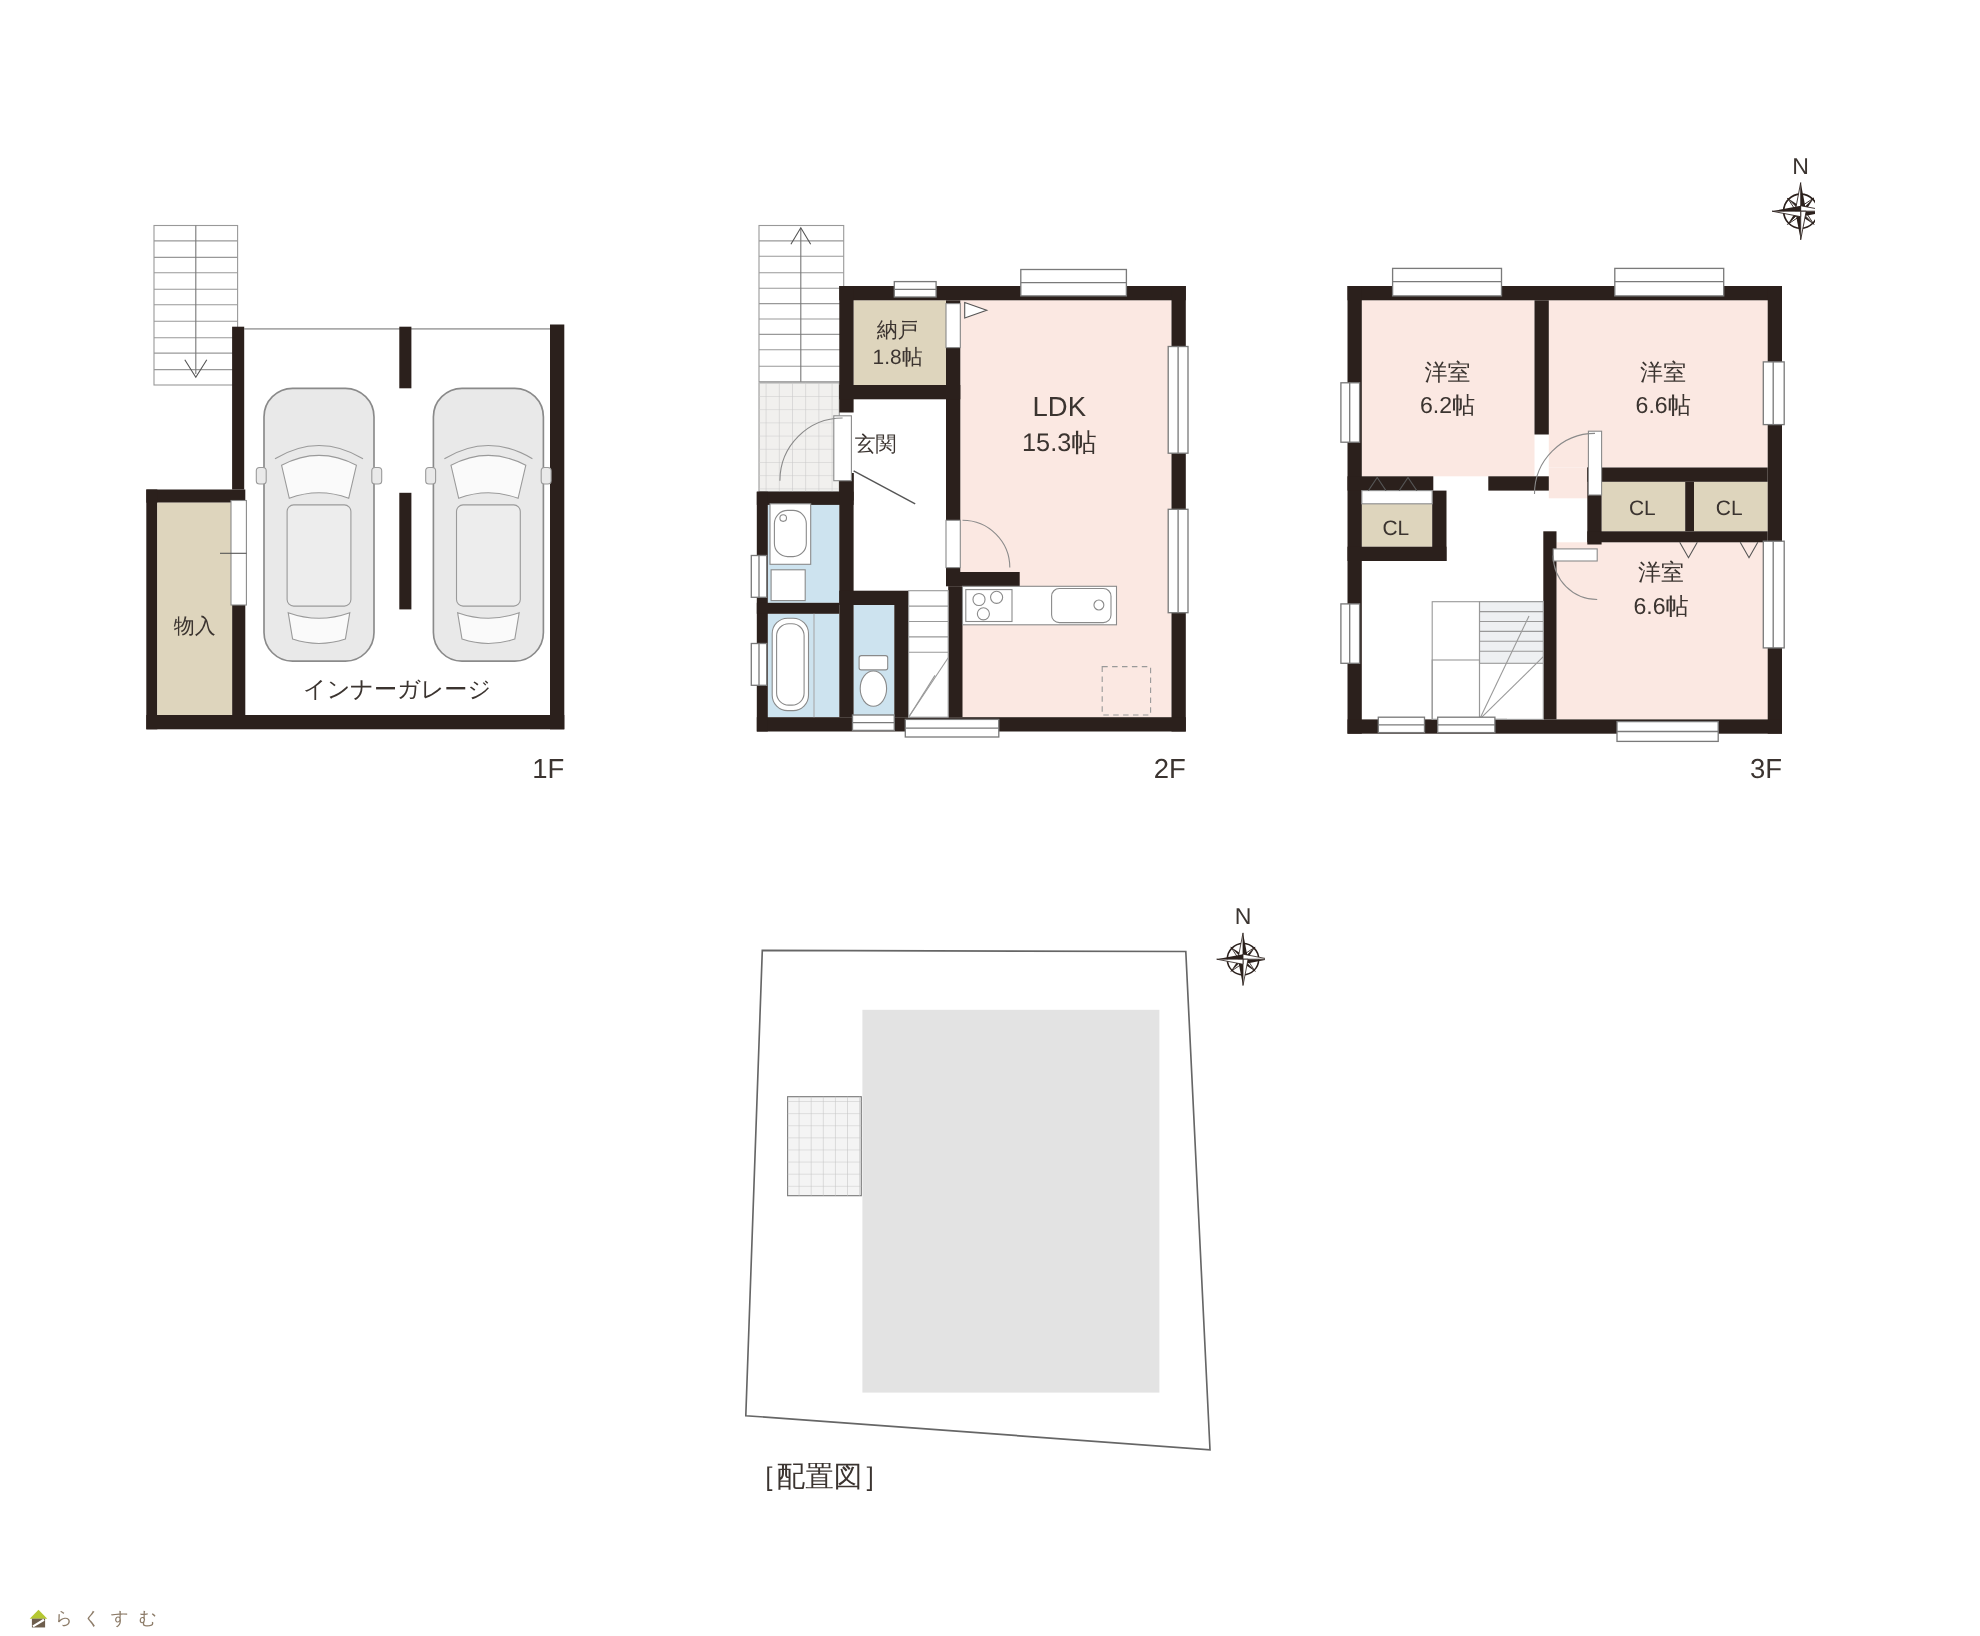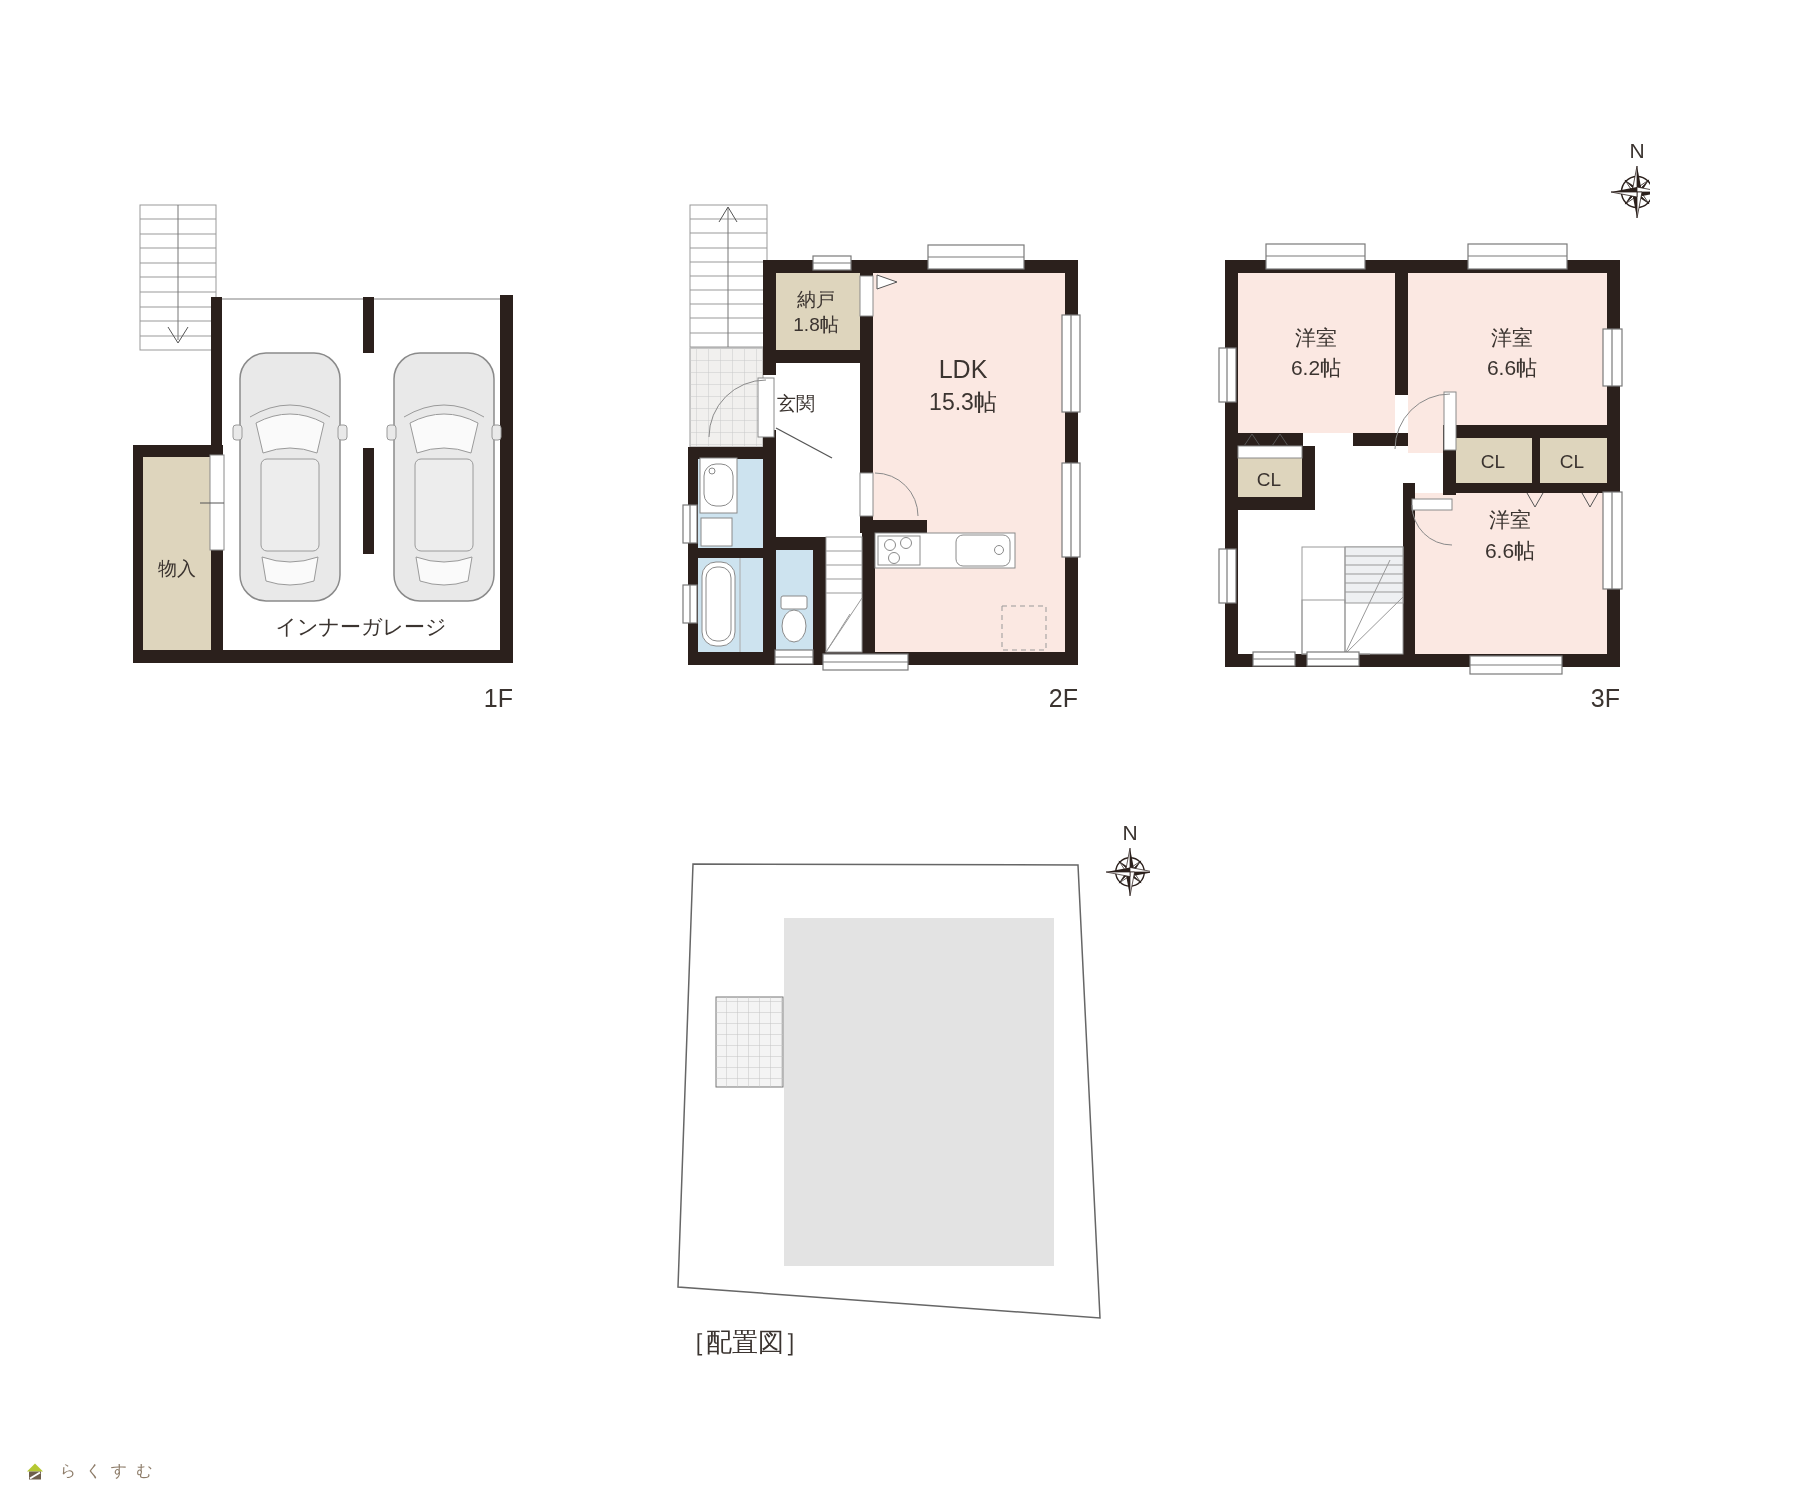--- a/index.html
+++ b/index.html
@@ -13,21 +13,21 @@
     fill:#3b3430;
   }
   .room-label{font-size:21px;}
   .small-label{font-size:19px;}
   .cl-label{font-size:19px;}
   .ldk-label{font-size:25px;}
   .floor-label{font-size:25px;fill:#3b3430;}
   .site-label{font-size:26px;}
   .compass-n{font-size:21px;}
   .logo{
-    position:absolute;left:26px;top:1461px;display:flex;align-items:center;gap:16px;
+    position:absolute;left:26px;top:1461px;display:flex;align-items:center;gap:6px;
   }
   .logo-text{
     font-size:16px;letter-spacing:9px;color:#8d7c69;
   }
 </style>
 </head>
 <body>
 
 <div class="canvas">
 

